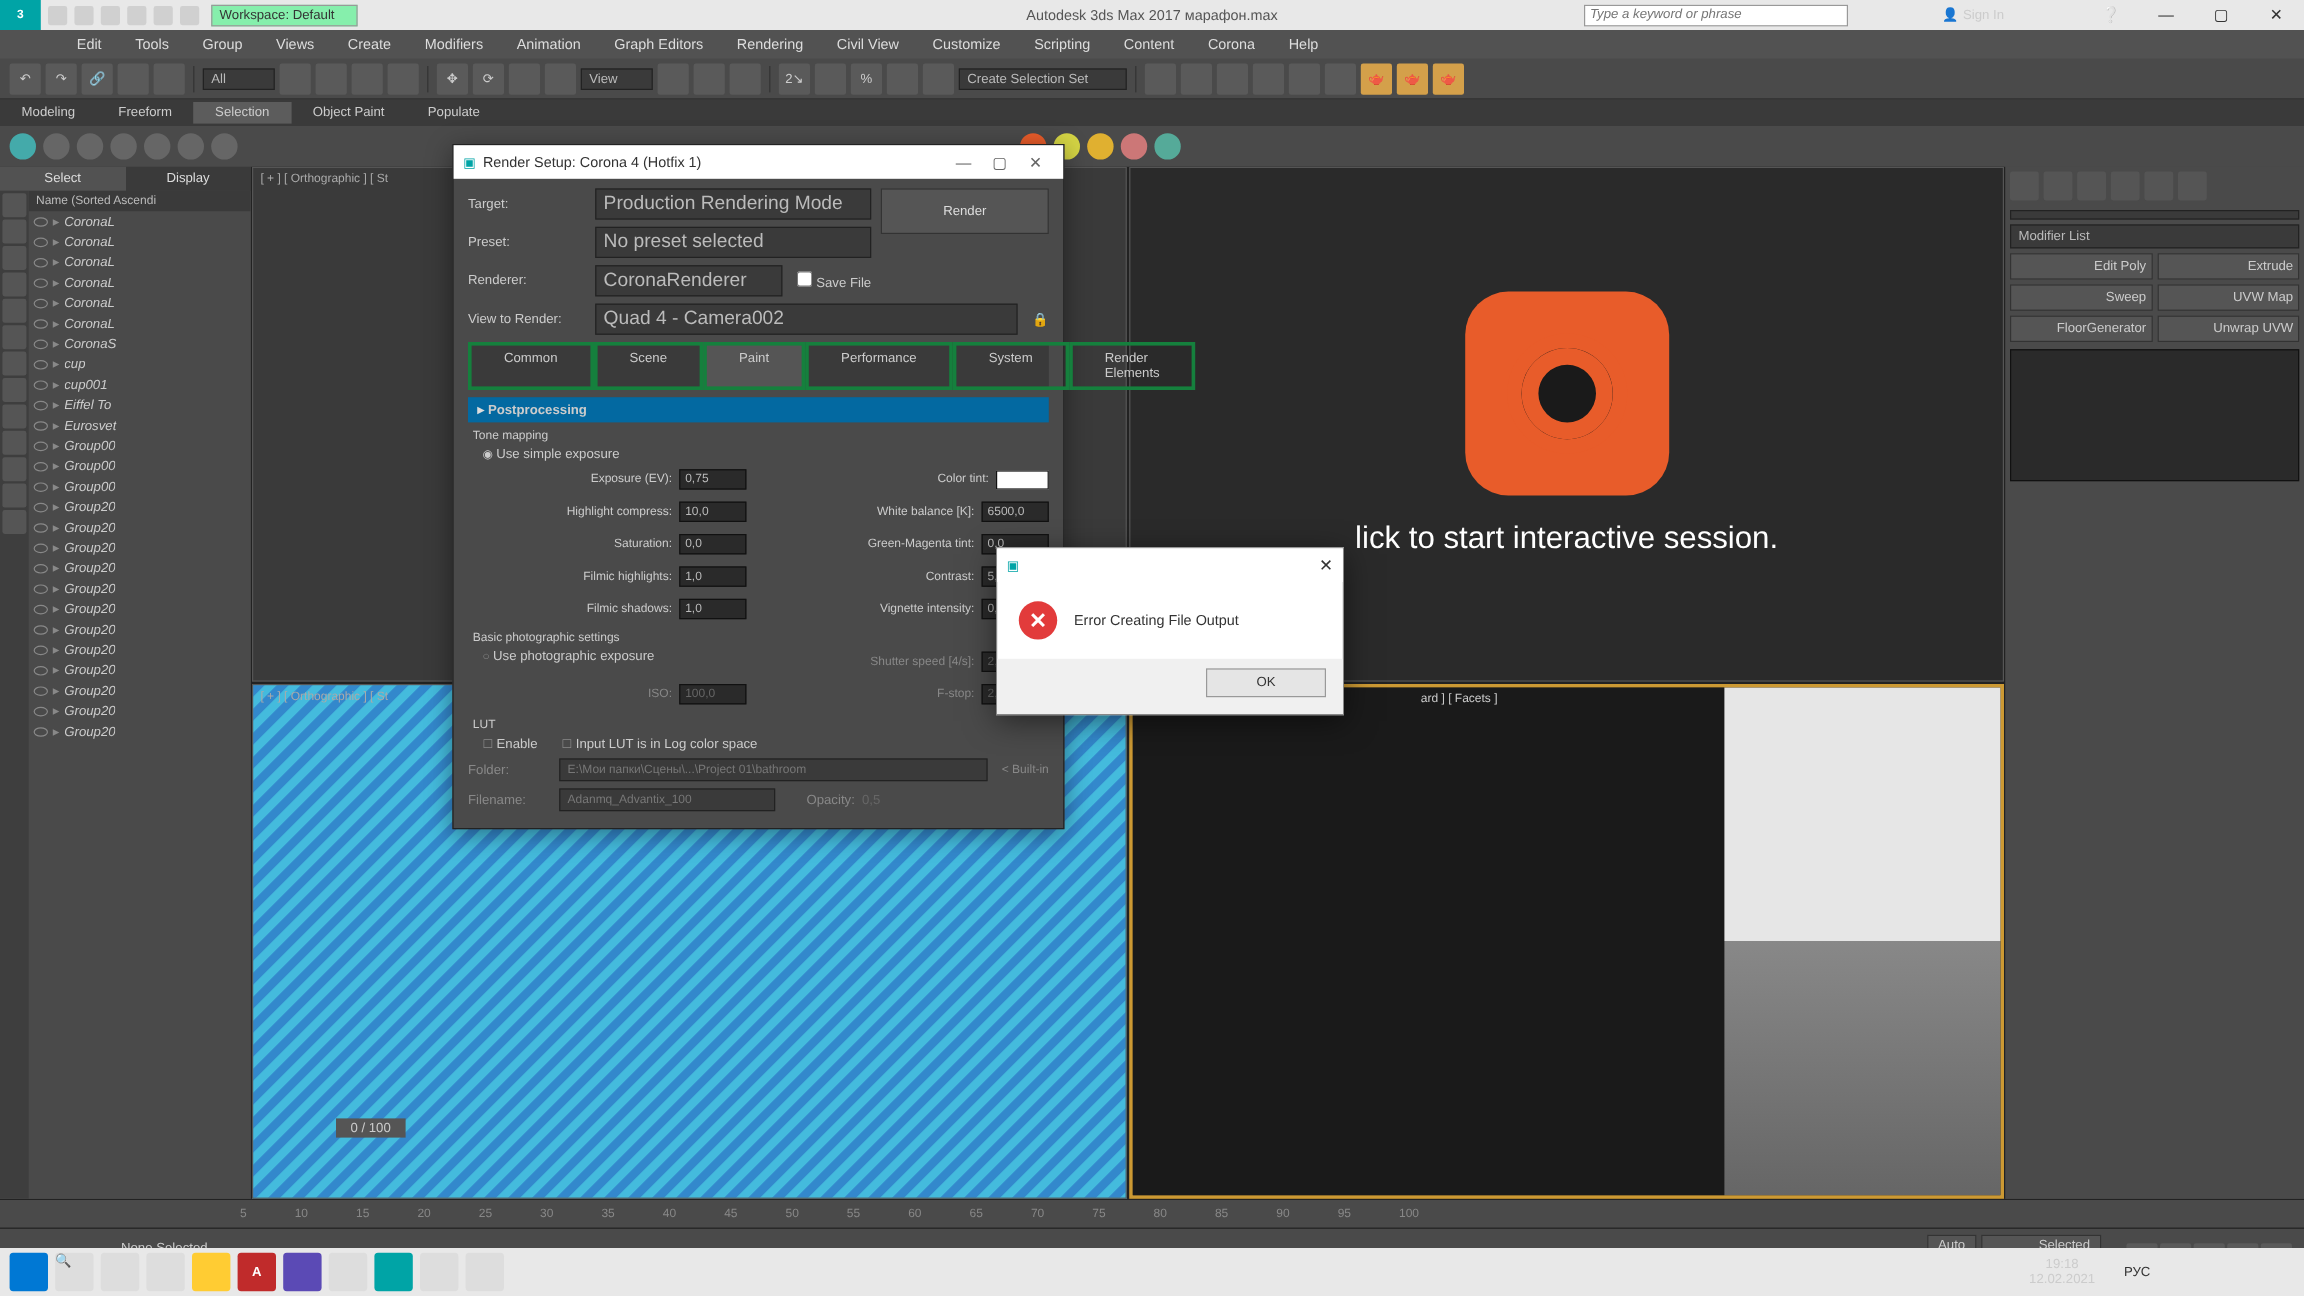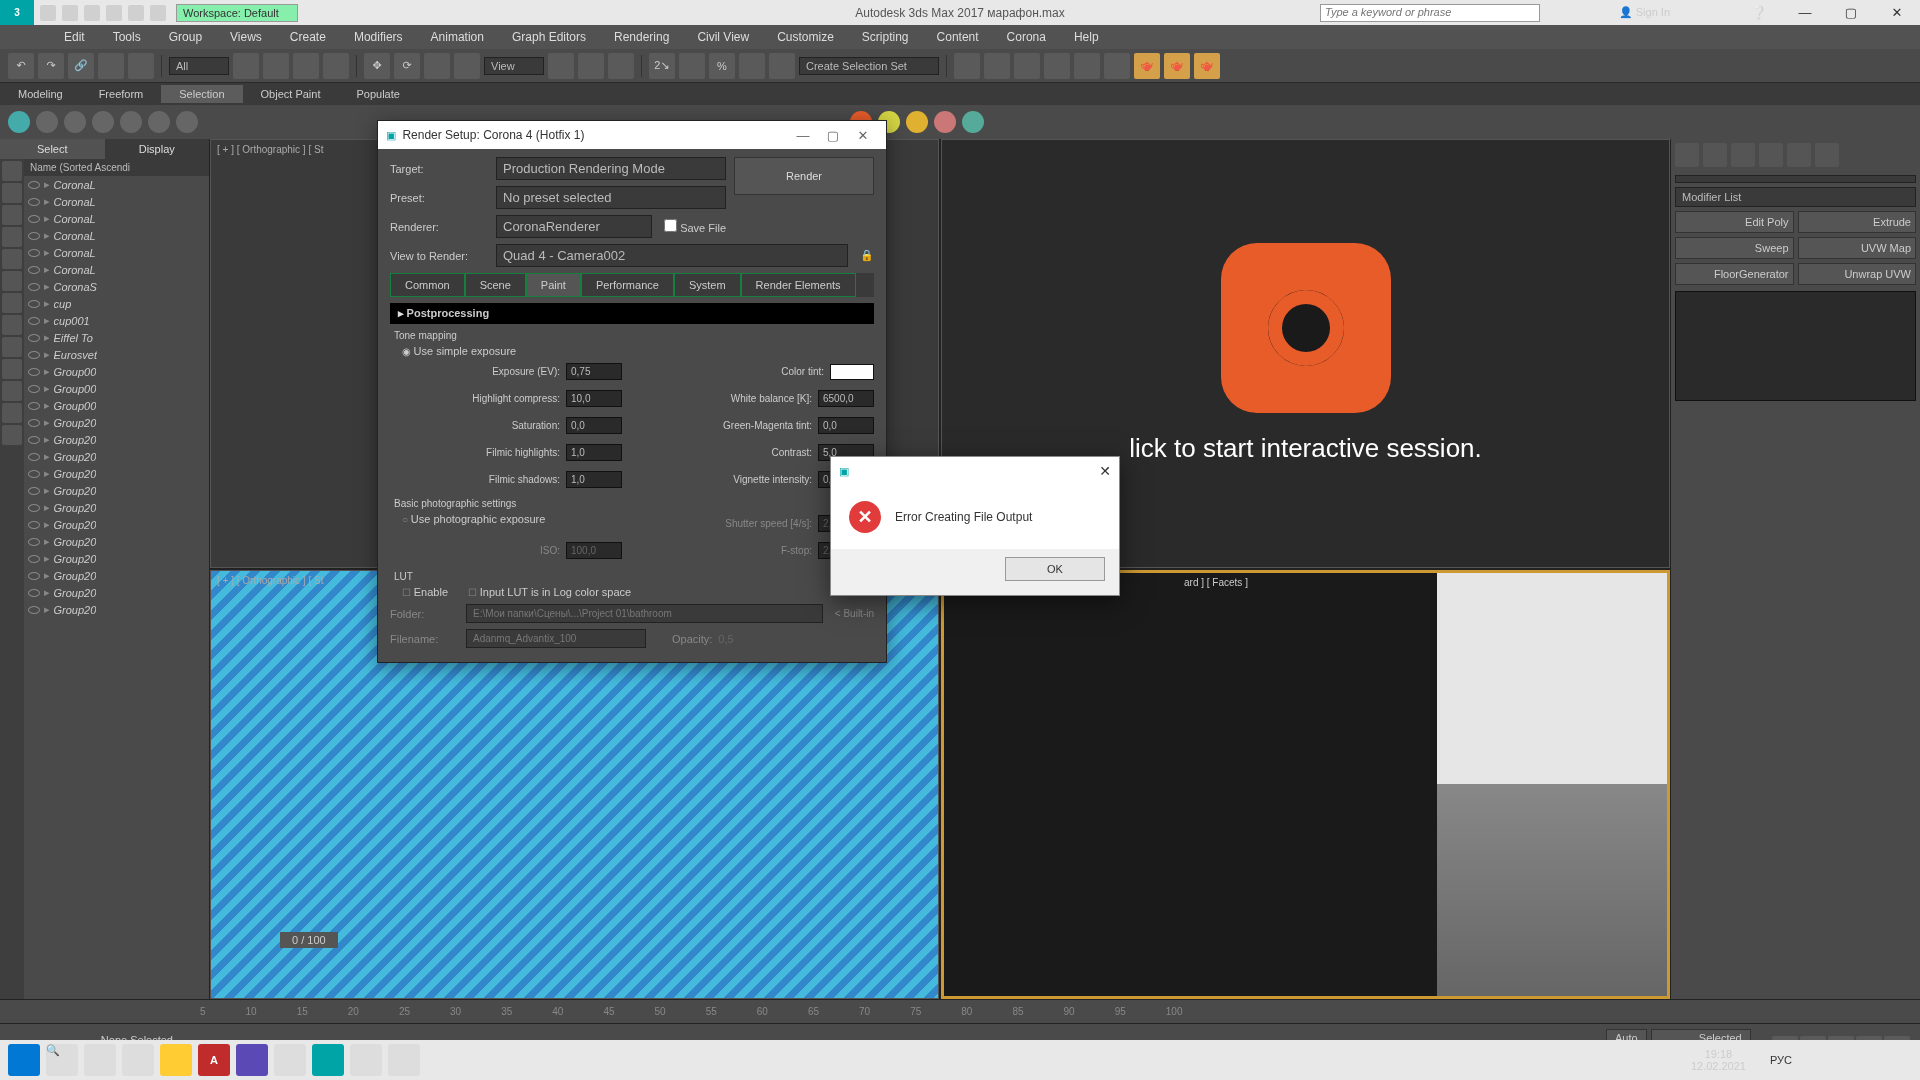--- a/index.html
+++ b/index.html
@@ -67,26 +67,26 @@
 .tb-clock{margin-left:auto;text-align:center;color:#333;font-size:10px;padding-right:18px}
 
 
 .dlg-render{position:absolute;left:377px;top:120px;width:510px;background:#4a4a4a;border:1px solid #222;box-shadow:0 4px 20px rgba(0,0,0,.4);z-index:500}
 .dlg-tb{height:28px;background:#fff;display:flex;align-items:center;padding:0 8px;color:#333}
 .dlg-tb .ttl{flex:1;color:#333;font-size:12px}
 .dlg-tb .wbtn{width:30px;text-align:center;color:#666;font-size:13px}
 .dlg-body{padding:8px 12px}
 .dlg-row{display:flex;align-items:center;margin-bottom:6px;gap:6px}
 .dlg-row label{width:100px;color:#ccc;font-size:11px}
-.dlg-dd{flex:1;background:#3a3a3a;border:1px solid #222;padding:3px 18px 3px 6px;color:#bbb;font-size:13px}
+.dlg-dd{flex:1;background:#3a3a3a;border:1px solid #222;padding:3px 18px 3px 6px;color:#bbb;font-size:16px}
 .render-btn{width:140px;height:38px;background:#555;border:1px solid #333;color:#ddd;display:flex;align-items:center;justify-content:center;margin-left:8px}
 .dlg-tabs{display:flex;background:#3a3a3a;margin:6px 0}
-.dlg-tabs span{padding:5px 14px;color:#ccc;font-size:11px;border:1px solid #15803d}
+.dlg-tabs span{padding:5px 27px;color:#ccc;font-size:11px;border:3px solid #15803d}
 .dlg-tabs .active{background:#555}
-.section-hdr{background:#000000;padding:4px 8px;color:#ddd;font-size:11px;font-weight:bold;margin:4px 0}
+.section-hdr{background:#0369a1;padding:4px 8px;color:#ddd;font-size:11px;font-weight:bold;margin:4px 0}
 .param-row{display:flex;align-items:center;justify-content:flex-end;gap:6px;margin:4px 0}
 .param-row .lbl{color:#ccc;font-size:10px;text-align:right;flex:0 0 auto}
 .param-row .spn{width:56px;background:#2a2a2a;border:1px solid #111;padding:2px 18px 2px 4px;color:#bbb;font-size:10px;position:relative}
 .param-grid{display:grid;grid-template-columns:1fr 1fr;gap:2px 20px}
 .colorswatch{width:44px;height:16px;background:#fff;border:1px solid #111}
 
 
 .dlg-error{position:absolute;left:830px;top:456px;width:290px;background:#fff;border:1px solid #888;box-shadow:0 6px 24px rgba(0,0,0,.5);z-index:1000}
 .dlg-error .etb{height:28px;background:#fff;display:flex;align-items:center;justify-content:space-between;padding:0 8px}
 .dlg-error .etb span{color:#333}

